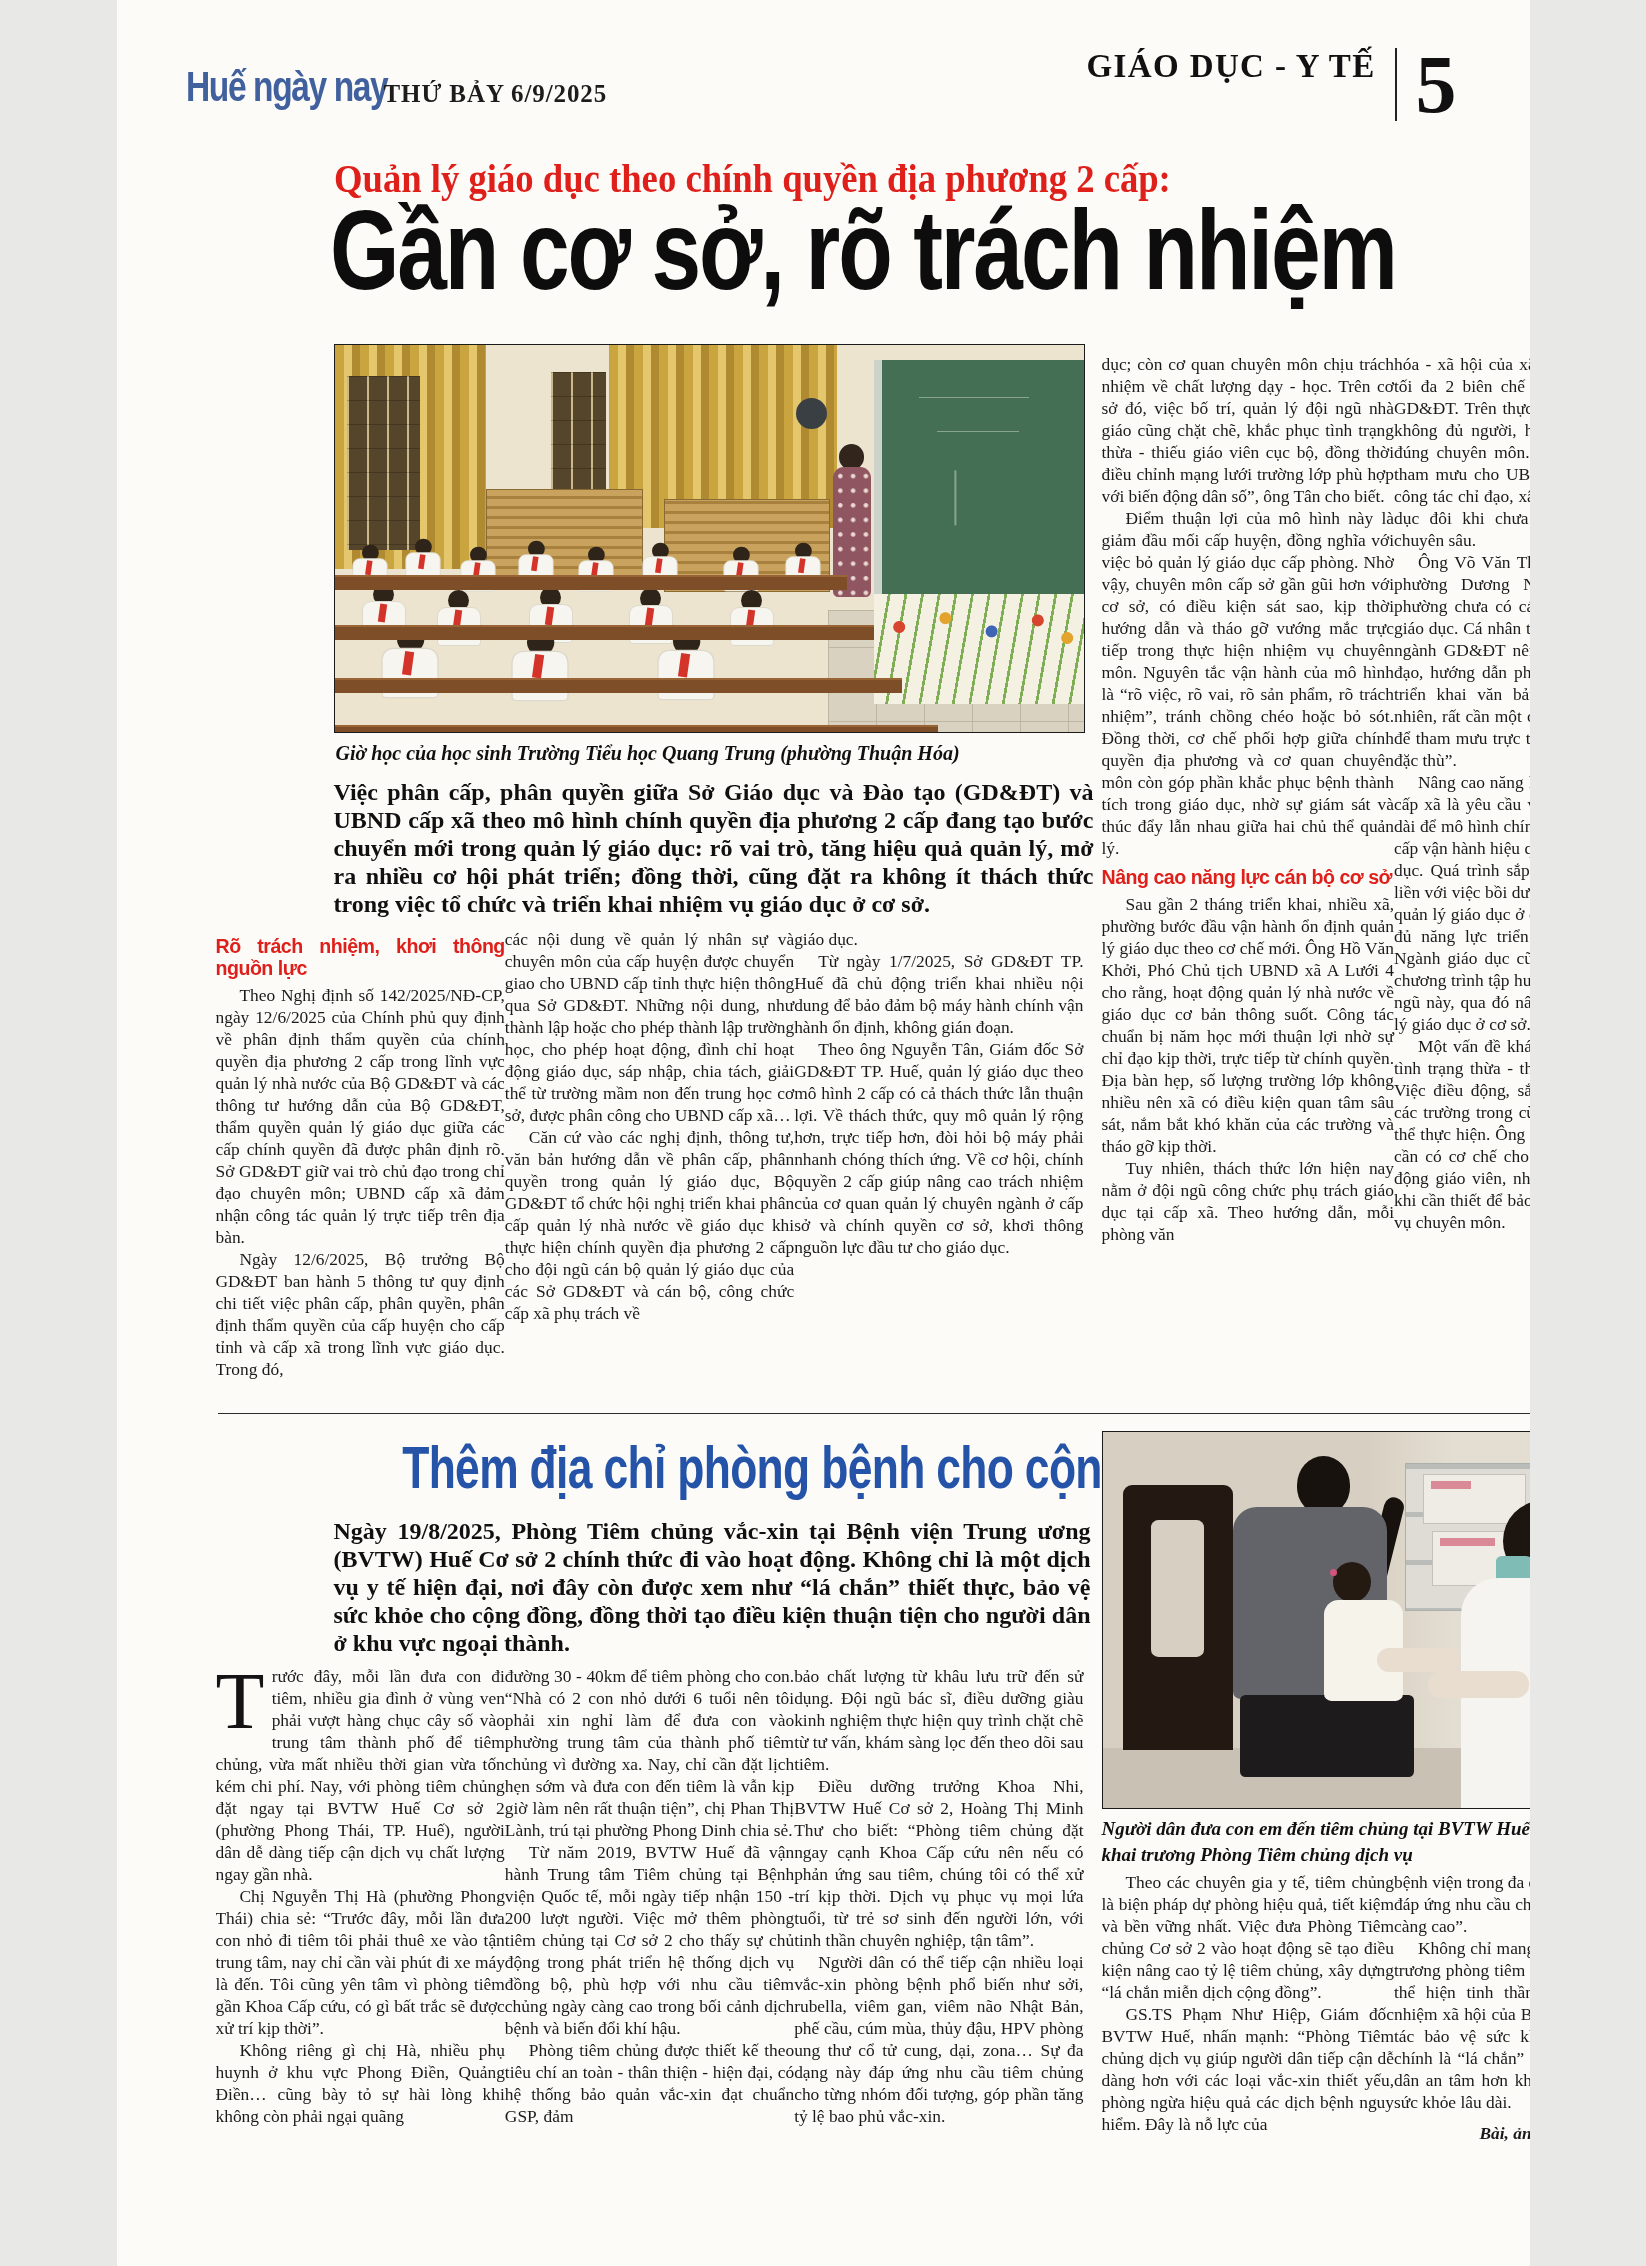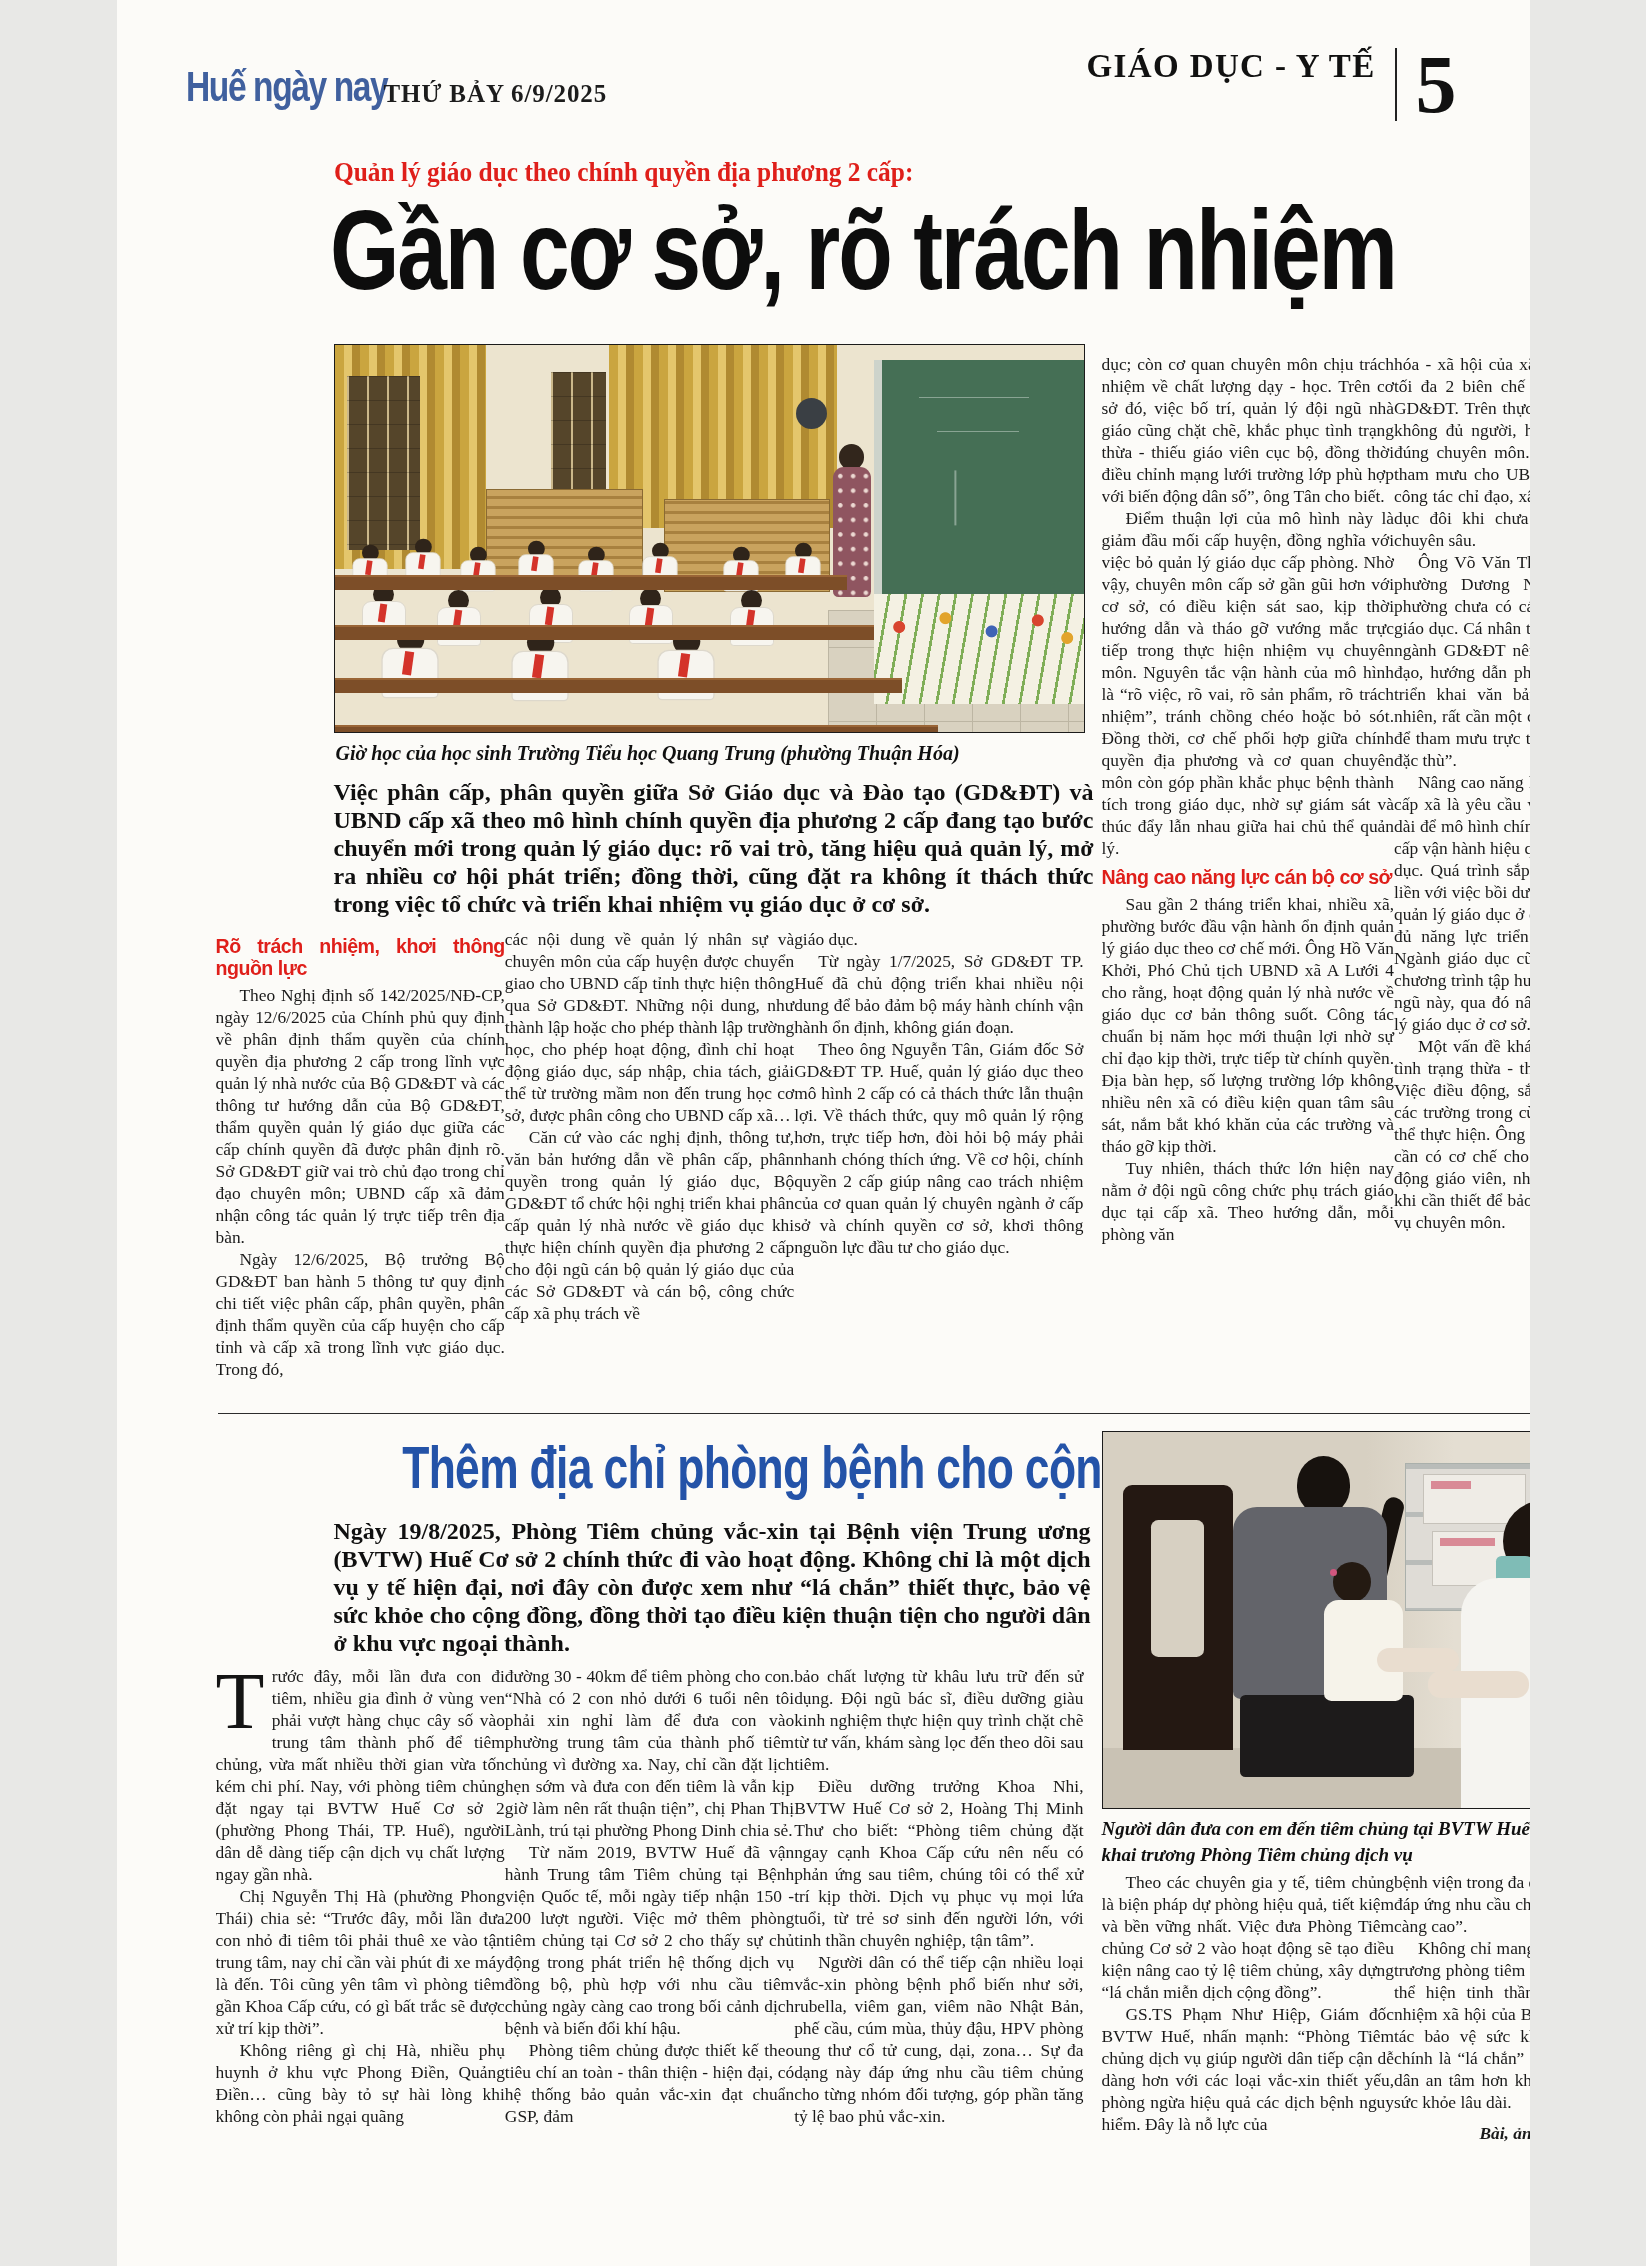--- a/index.html
+++ b/index.html
@@ -12,21 +12,21 @@
   .logo{font-family:"Liberation Sans","DejaVu Sans",sans-serif;font-weight:bold;
         font-size:43px;color:#40609e;letter-spacing:-1.8px;}
   .logo .squeeze{transform:scaleX(0.78);}
   .hdate{font-size:25px;font-weight:600;letter-spacing:0.9px;color:#1c1c1c;}
   .hright{display:flex;align-items:flex-start;gap:19px;}
   .hsection{font-size:33px;font-weight:600;letter-spacing:1.4px;color:#111;}
   .vbar{width:1.8px;height:73px;background:#222;}
   .pageno{font-size:82px;font-weight:bold;line-height:0.9;color:#111;}
 
   
-  .kicker{font-weight:bold;font-size:27px;color:#df1f1a;line-height:1;}
+  .kicker{font-weight:bold;font-size:39px;color:#df1f1a;line-height:1;}
   .kicker .squeeze{transform:scaleX(0.94);}
   .headline1{font-family:"Liberation Sans","DejaVu Sans",sans-serif;font-weight:bold;
              font-size:113px;line-height:1;color:#0d0d0d;letter-spacing:-2.7px;}
   .headline1 .squeeze{transform:scaleX(0.79);}
   .headline2{font-family:"Liberation Sans","DejaVu Sans",sans-serif;font-weight:bold;
              font-size:60px;line-height:1;color:#2453a8;letter-spacing:-0.9px;text-align:center;}
   .headline2 .squeeze{transform:scaleX(0.74);transform-origin:center bottom;}
   .caption{font-size:20px;font-weight:bold;font-style:italic;color:#101010;line-height:1.35;}
   .lead{font-size:24px;line-height:28px;font-weight:bold;text-align:justify;color:#101010;}
 

